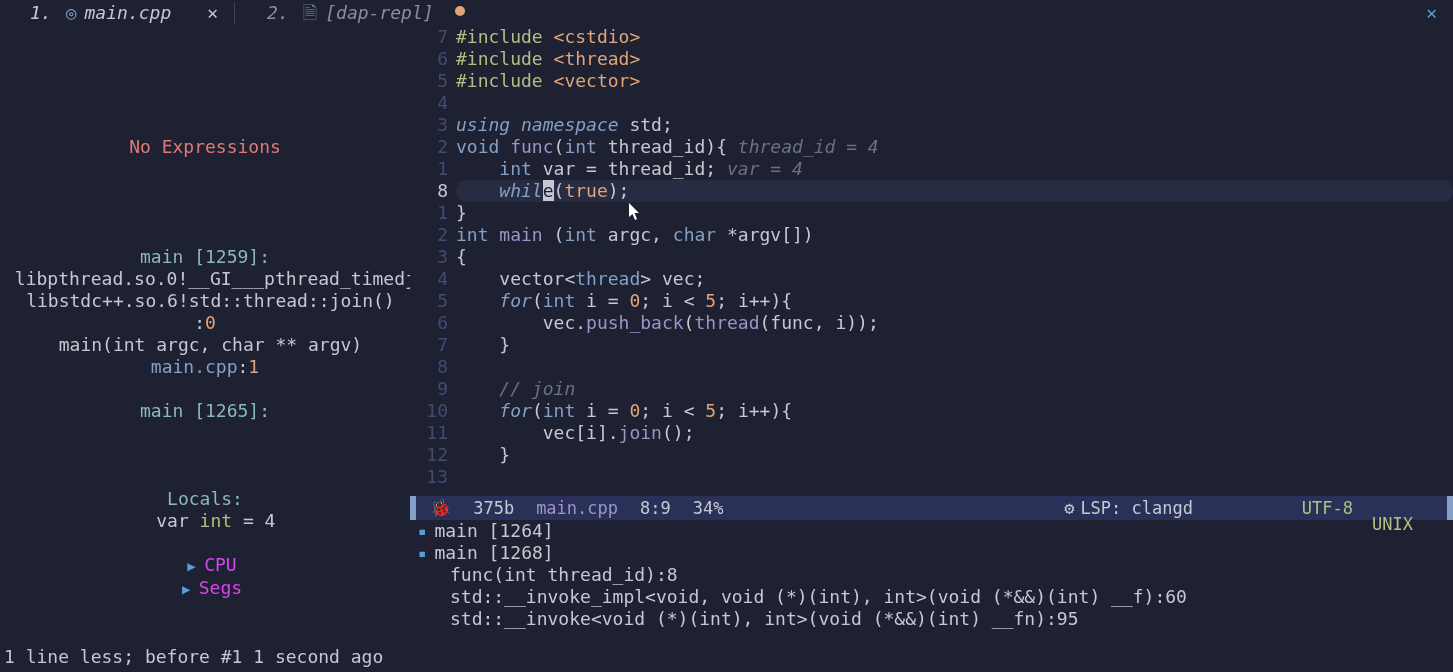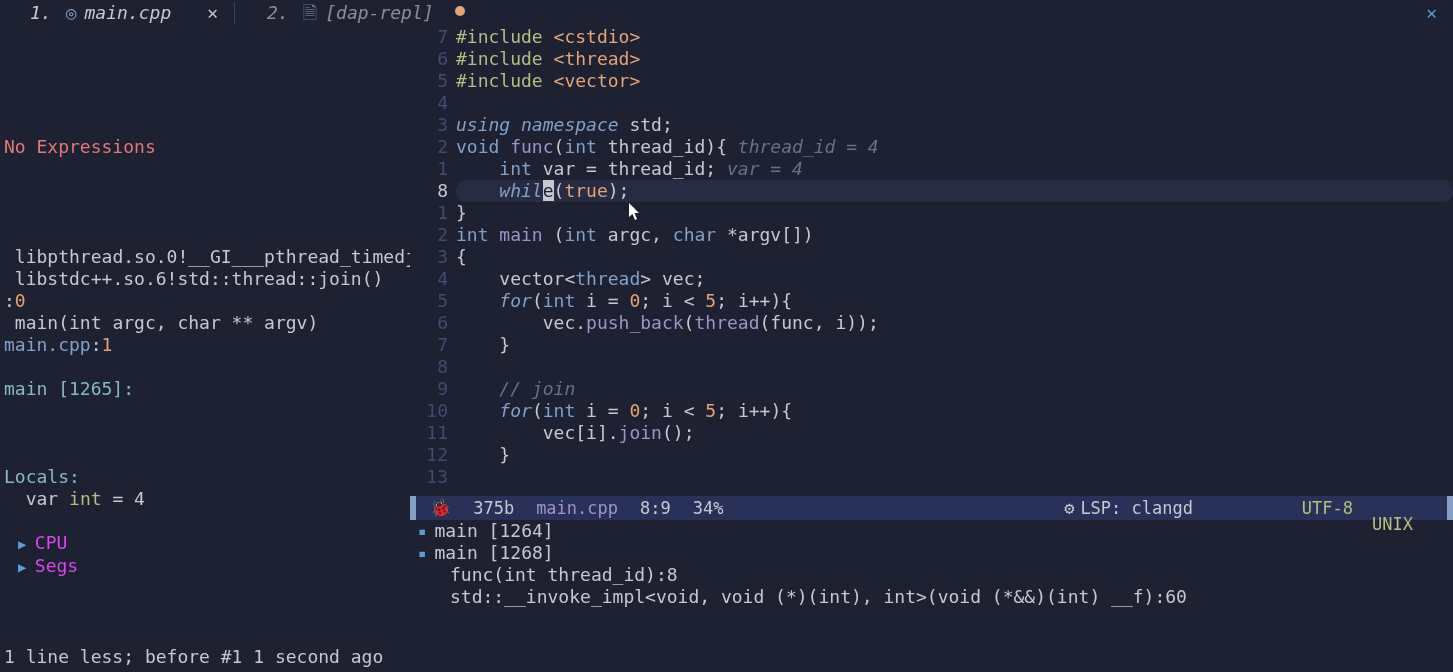--- a/index.html
+++ b/index.html
@@ -47,20 +47,21 @@
     position:absolute; right:16px; top:2px;
     color:#5b9dd9; font-weight:bold; font-style:normal;
   }
   
   .cols{display:flex;height:604px;}
   .left{
     width:410px;
     padding:0 4px;
     background:#1e2132;
     overflow:hidden;
+    text-align:center;
   }
   .right{flex:1;display:flex;flex-direction:column;}
   
   .pane-label{color:#e27878;}
   .thread-hdr{color:#89b8c2;}
   .frame{color:#c6c8d1;}
   .frame .src{color:#84a0c6;}
   .frame .ln{color:#e2a478;}
   .locals .ty{color:#b4be82;}
   .reg-hdr{color:#89b8c2;}
@@ -142,20 +143,21 @@
   <div class="dot-modified"></div>
   <div class="close-all">✕</div>
 </div>
 
 <div class="cols">
 
   <div class="left">
     <div style="height:110px"></div>
     <div class="pane-label">No Expressions</div>
     <div style="height:88px"></div>
+    <div class="thread-hdr">main [1259]:</div>
     <div class="frame">&nbsp;<span>libpthread.so.0!__GI___pthread_timedjoi</span></div>
     <div class="frame">&nbsp;<span>libstdc++.so.6!std::thread::join() :</span><span class="ln">0</span></div>
     <div class="frame">&nbsp;<span>main(int argc, char ** argv) </span><span class="src">main.cpp</span>:<span class="ln">1</span></div>
     <div style="height:22px"></div>
     <div class="thread-hdr">main [1265]:</div>
     <div style="height:66px"></div>
     <div class="thread-hdr locals">Locals:</div>
     <div class="locals">&nbsp;&nbsp;<span>var</span> <span class="ty">int</span> <span>= 4</span></div>
     <div style="height:22px"></div>
     <div class="reg-item">CPU</div>
@@ -208,20 +210,21 @@
       <div class="th-row">
           <span class="th-ico">▪</span>
           <span class="th-name">main [1264]</span>
         </div>
       <div class="th-row">
           <span class="th-ico">▪</span>
           <span class="th-name">main [1268]</span>
         </div>
       <div class="th-frame">func(int thread_id):8</div>
       <div class="th-frame">std::__invoke_impl&lt;void, void (*)(int), int&gt;(void (*&amp;&amp;)(int) __f):60</div>
+      <div class="th-frame">std::__invoke&lt;void (*)(int), int&gt;(void (*&amp;&amp;)(int) __fn):95</div>
     </div>
   </div>
 </div>
 
 <div class="cmdline">1 line less; before #1  1 second ago</div>
 
 <svg class="mouse" viewBox="0 0 12 18">
     <path d="M0 0 L0 14 L3.5 11 L6 17 L8 16 L5.5 10 L10 10 Z" fill="#fff"></path>
   </svg>
 

